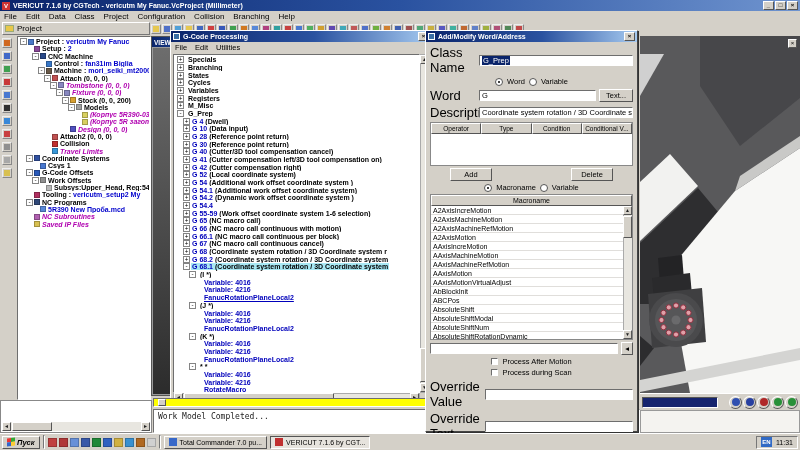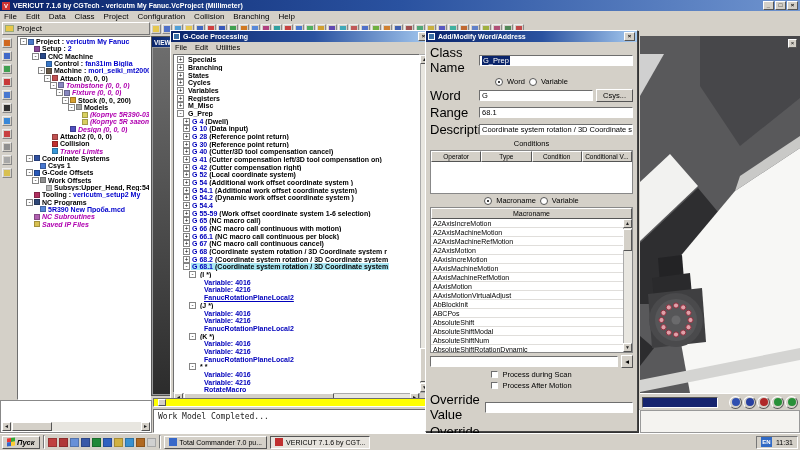--- a/index.html
+++ b/index.html
@@ -927,39 +927,38 @@
     </div>
     <div class="radrow">
       <span class="radio on"></span>
       <span>Word</span>
       <span class="radio"></span>
       <span>Variable</span>
     </div>
     <div class="frow">
       <span class="lbl">Word</span>
       <span class="inp">G</span>
-      <span class="btn">Csys...</span>
-    </div>
-    <div class="frow">
-      <span class="lbl">Range</span>
-      <span class="inp">68.1</span>
+      <span class="btn">Text...</span>
     </div>
     <div class="frow">
       <span class="lbl">Description</span>
       <span class="inp">Coordinate system rotation / 3D Coordinate syst</span>
     </div>
-    <div style="text-align:center;font-size:7.5px">Conditions</div>
     <div id="condtbl">
       <div class="thead">
 
       <span class="th">Operator</span>
           <span class="th">Type</span>
           <span class="th">Condition</span>
           <span class="th">Conditional V...</span>
         </div>
+    </div>
+    <div class="frow" style="justify-content:space-between;padding:0 20px">
+      <span class="btn" style="width:42px">Add</span>
+      <span class="btn" style="width:42px">Delete</span>
     </div>
     <div class="radrow">
       <span class="radio on"></span>
       <span>Macroname</span>
       <span class="radio"></span>
       <span>Variable</span>
     </div>
     <div id="mlist">
       <div class="mhead">Macroname</div>
       <div>
@@ -985,25 +984,25 @@
         <span class="sbthumb" style="top:10px;left:-1px;width:9px;height:22px"></span>
         <span class="sbarrow" style="bottom:0;left:-1px;width:9px">▼</span>
       </div>
     </div>
     <div class="frow">
       <span class="inp"></span>
       <span class="btn" style="padding:1px 3px"><span>◂</span></span>
     </div>
     <div class="radrow">
       <span class="chk"></span>
-      <span>Process during Scan</span>
+      <span>Process After Motion</span>
     </div>
     <div class="radrow">
       <span class="chk"></span>
-      <span>Process After Motion</span>
+      <span>Process during Scan</span>
     </div>
     <div class="frow">
       <span class="lbl" style="width:52px">Override Value</span>
       <span class="inp"></span>
     </div>
     <div class="frow">
       <span class="lbl" style="width:52px">Override Text</span>
       <span class="inp"></span>
     </div>
   </div>

